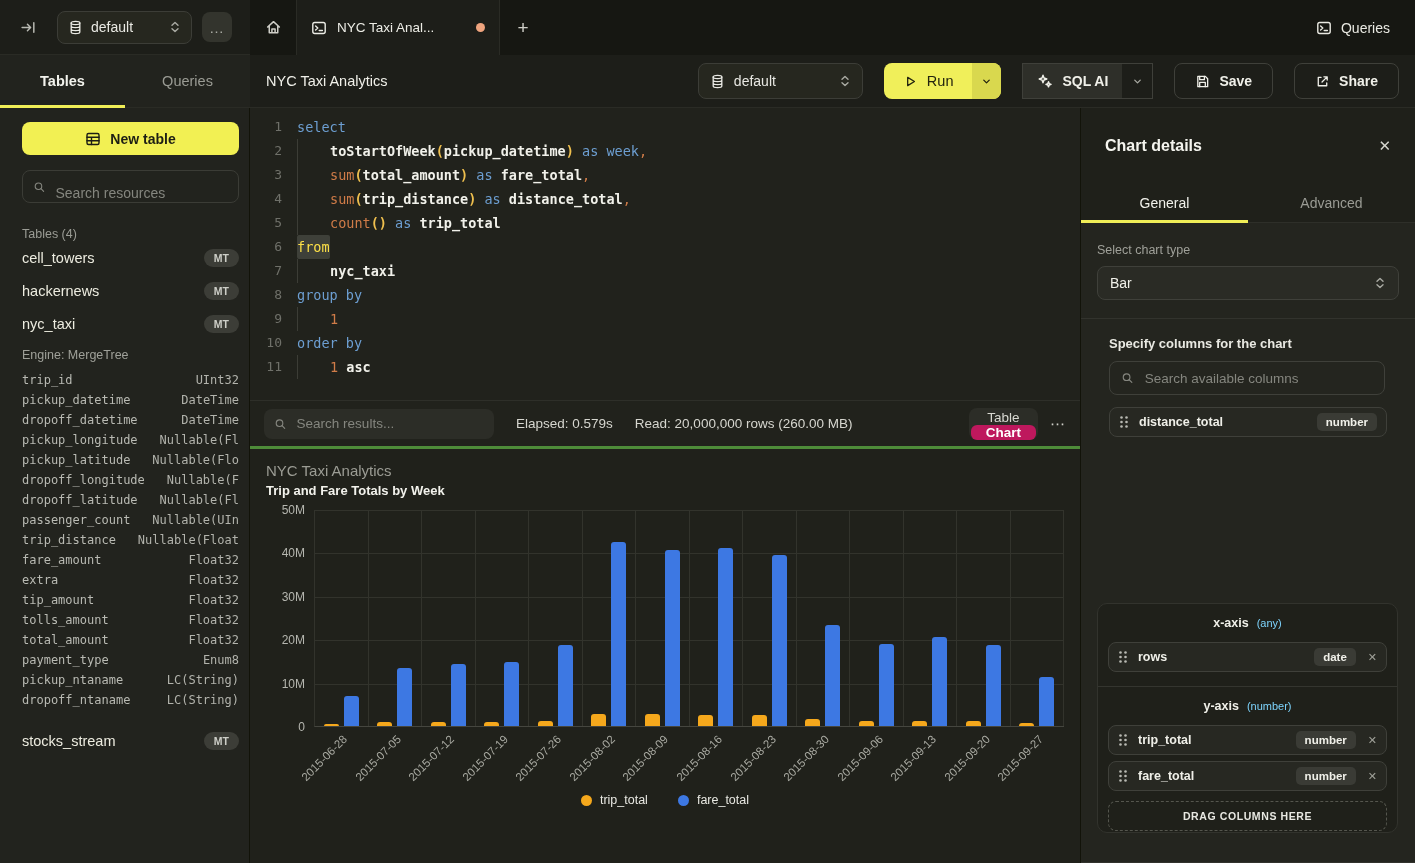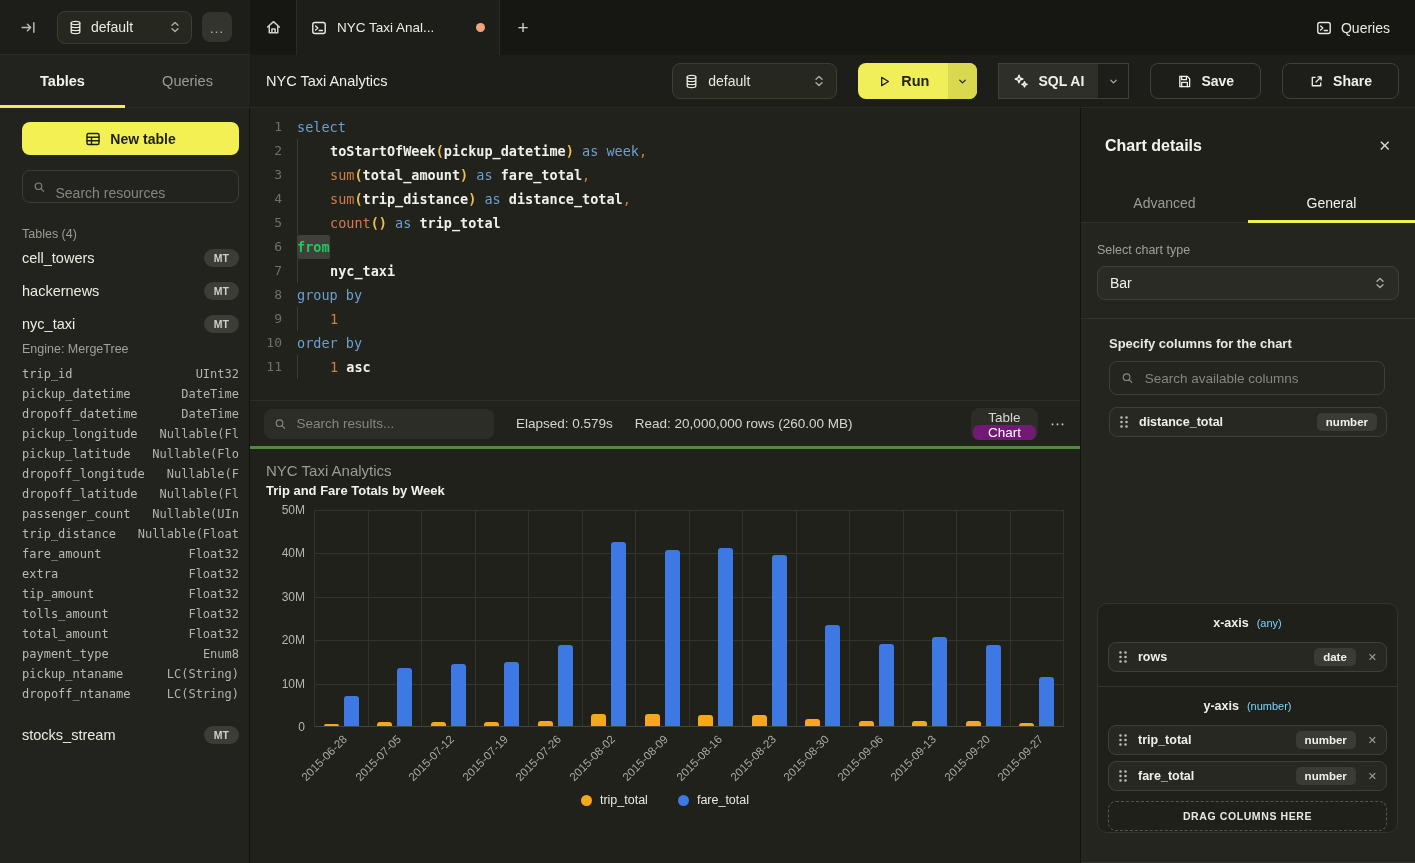--- a/index.html
+++ b/index.html
@@ -28,21 +28,21 @@
                  font-weight:bold;font-size:14px;display:flex;align-items:center;justify-content:center;gap:9px;
                  font-family:"Liberation Sans",sans-serif;}
   .rail-search{margin-top:15px;height:33px;border:1px solid #3b3c36;border-radius:8px;display:flex;align-items:center;
                padding:0 10px;gap:8px;color:#85867f;background:transparent;}
   .rail-search input{background:transparent;border:none;outline:none;color:#d8d8d1;font-size:14px;width:100%;
                      font-family:"Liberation Sans",sans-serif;margin-top:12px;}
   .rail-search input::placeholder{color:#85867f;}
   .rail-section{margin-top:24px;font-size:12.5px;color:#9b9c95;}
   .tbl-row{height:33px;display:flex;align-items:center;justify-content:space-between;color:#edece0;font-size:14.5px;gap:36px;}
   .mt-badge{background:#3c3d37;color:#cdcec7;font-size:10.5px;font-weight:bold;border-radius:10px;padding:3px 10px;}
-  .engine-line{font-size:12.5px;color:#9fa099;margin:2px 0 8px 0;}
+  .engine-line{font-size:12.5px;color:#9fa099;margin:8px 0 8px 0;}
   .col-row{display:flex;justify-content:space-between;font-family:"DejaVu Sans Mono",monospace;font-size:12px;
            color:#b9bab3;line-height:20px;white-space:nowrap;overflow:hidden;}
   .col-row .ctype{color:#b2b3ac;}
 
   
   .main-top{position:absolute;left:250px;top:0;right:0;height:55px;background:#161712;display:flex;align-items:stretch;}
   .home-btn{width:46px;display:flex;align-items:center;justify-content:center;color:#cfcfc8;}
   .q-tab{width:204px;background:#1d1e19;border-left:1px solid #2a2b25;border-right:1px solid #2a2b25;
          display:flex;align-items:center;padding:0 14px;gap:10px;color:#ececE5;}
   .q-tab .tab-label{font-size:13.5px;color:#ececе5;white-space:nowrap;overflow:hidden;}
@@ -52,54 +52,54 @@
 
   
   .toolbar{position:absolute;left:250px;top:55px;right:0;height:53px;background:#1d1e19;border-bottom:1px solid #2a2b25;
            display:flex;align-items:center;padding:0 16px;}
   .qtitle{font-size:14.5px;color:#f0f0e9;}
   .tb-right{margin-left:auto;display:flex;align-items:center;gap:21px;}
   .tb-db{width:165px;height:36px;border:1px solid #3c3d37;border-radius:8px;background:#26271f;display:flex;
          align-items:center;padding:0 11px;gap:9px;}
   .tb-db .chev{margin-left:auto;color:#a9aaa3;}
   .run-btn{height:36px;border-radius:8px;background:#f0ef5a;display:flex;align-items:stretch;color:#23240f;overflow:hidden;}
-  .run-main{display:flex;align-items:center;gap:9px;padding:0 19px;font-weight:bold;font-size:14.5px;}
+  .run-main{display:flex;align-items:center;gap:9px;padding:0 19px;font-weight:normal;font-size:14.5px;}
   .run-caret{width:29px;background:#d9d84e;display:flex;align-items:center;justify-content:center;}
   .sqlai-btn{height:36px;border:1px solid #3f403a;border-radius:0;display:flex;align-items:stretch;overflow:hidden;}
   .sqlai-main{display:flex;align-items:center;gap:9px;padding:0 14px;background:#2e2f29;font-weight:bold;font-size:14px;color:#f0f0e9;}
   .sqlai-caret{width:30px;display:flex;align-items:center;justify-content:center;color:#a9aaa3;}
   .ghost-btn{height:36px;border:1px solid #3f403a;border-radius:8px;background:transparent;display:flex;
-             align-items:center;gap:9px;padding:0 26px;font-weight:bold;font-size:14px;color:#f0f0e9;
+             align-items:center;gap:9px;padding:0 20px;font-weight:bold;font-size:14px;color:#f0f0e9;
              font-family:"Liberation Sans",sans-serif;}
 
   
   .editor{position:absolute;left:250px;top:108px;width:830px;height:292px;background:#21221c;
           font-family:"DejaVu Sans Mono",monospace;font-size:13.5px;padding-top:7px;overflow:hidden;}
   .ed-line{display:flex;height:24px;line-height:24px;white-space:pre;}
   .ed-line .ln{width:32px;text-align:right;color:#6f7069;margin-right:15px;flex:none;font-size:13px;}
   .tk-kw{color:#6d9fd2;}
-  .tk-kwsel{color:#22c55e;background:#3e4039;border-radius:2px;font-weight:bold;}
+  .tk-kwsel{color:#fde047;background:#3e4039;border-radius:2px;}
   .tk-fn{color:#d07c48;}
   .tk-pr{color:#eebf4e;font-weight:bold;}
   .tk-id{color:#f1f1ea;font-weight:bold;}
   .tk-pu{color:#d07c48;}
   .tk-ind{display:inline-block;width:33px;height:24px;border-left:1px solid #3c3d36;vertical-align:top;}
 
   
   .results{position:absolute;left:250px;top:400px;width:830px;height:46px;background:#21221c;border-top:1px solid #2e2f29;
            display:flex;align-items:center;padding:0 14px;}
   .res-search{width:230px;height:30px;border-radius:8px;background:#2c2d27;display:flex;align-items:center;
               padding:0 10px;gap:8px;color:#85867f;}
   .res-search input{background:transparent;border:none;outline:none;color:#d8d8d1;font-size:13.5px;width:100%;
                     font-family:"Liberation Sans",sans-serif;}
   .res-search input::placeholder{color:#85867f;}
   .res-stat{margin-left:22px;font-size:13.5px;color:#d6d6cf;}
   .seg{margin-left:auto;height:32px;background:#2c2d27;border-radius:8px;display:flex;align-items:center;padding:2px;flex-direction:column;}
   .seg-item{padding:0 15px;height:28px;display:flex;align-items:center;border-radius:6px;color:#d8d8d1;font-size:13.5px;}
-  .seg-item.active{background:#701a75;color:#ffffff;font-weight:normal;}
+  .seg-item.active{background:#be185d;color:#ffffff;font-weight:bold;}
   .res-more{margin-left:12px;color:#cfcfc8;font-size:15px;letter-spacing:1px;}
   .green-line{position:absolute;left:250px;top:446px;width:830px;height:3px;background:#4e8c39;}
 
   
   .chart-panel{position:absolute;left:250px;top:449px;width:830px;bottom:0;background:#20211b;padding:13px 16px;}
   .ch-title{font-size:15px;color:#9b9c94;}
   .ch-sub{font-size:13px;font-weight:bold;color:#f2f2ec;margin-top:4px;}
   .ch-wrap{display:flex;margin-top:12px;}
   .ch-ylabels{width:48px;position:relative;height:217px;flex:none;}
   .ch-ylabel{position:absolute;right:9px;transform:translateY(-50%);font-size:12px;color:#b5b6af;}
@@ -550,25 +550,25 @@
   </div>
 
   <div class="details">
     <div class="d-header">
       <span class="d-title">Chart details</span>
       <span class="d-close">
         <span>✕</span>
       </span>
     </div>
     <div class="d-tabs">
+      <div class="d-tab active">
+        <span>General</span>
+      </div>
       <div class="d-tab">
         <span>Advanced</span>
-      </div>
-      <div class="d-tab active">
-        <span>General</span>
       </div>
     </div>
     <div class="d-body">
       <div class="d-label">Select chart type</div>
       <div class="d-select">
         <span>Bar</span>
         <svg class="ico chev" width="12" height="14" viewBox="0 0 12 14">
             <path d="M3 5.2 6 2.4l3 2.8M3 8.8l3 2.8 3-2.8"></path>
           </svg>
       </div>

